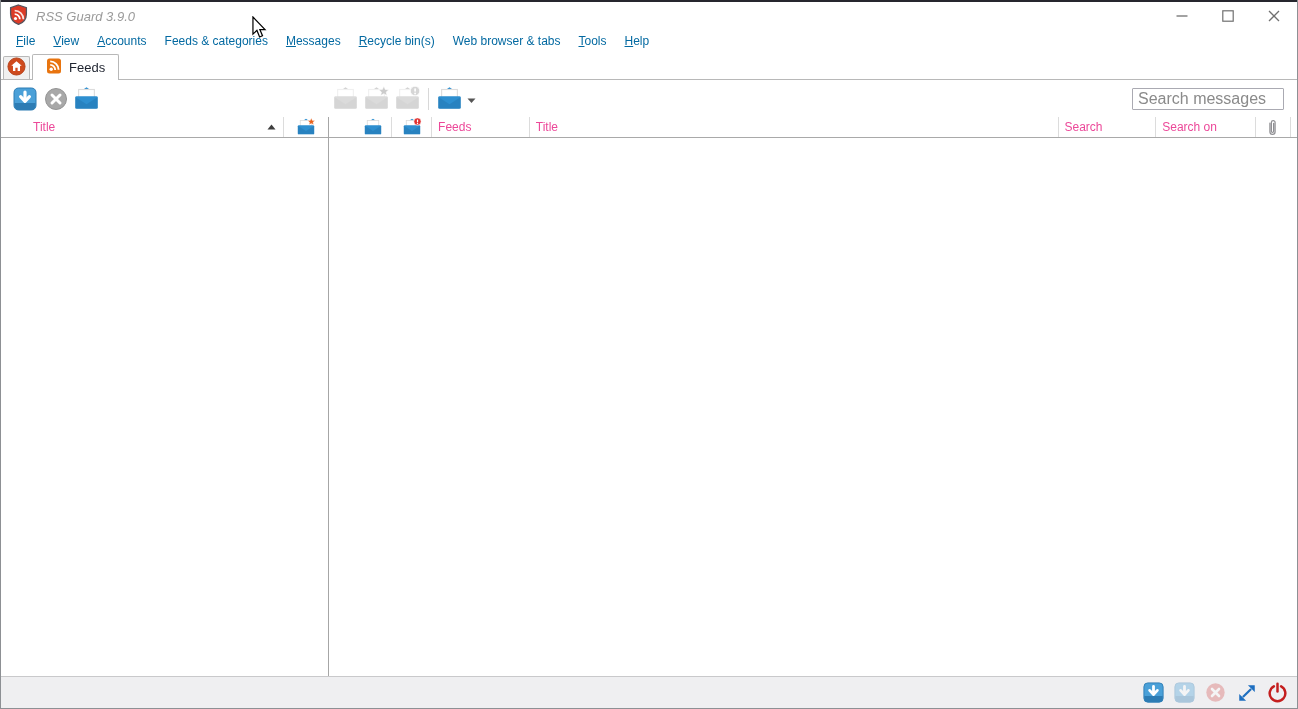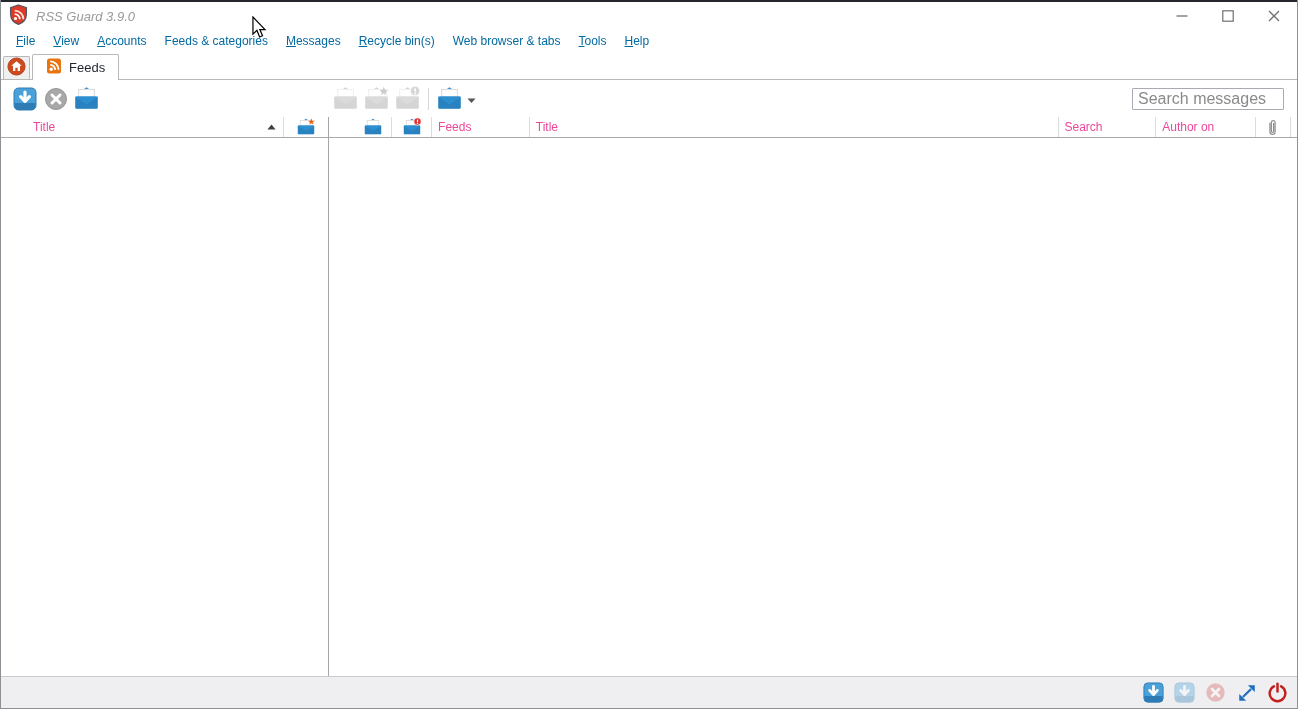--- a/index.html
+++ b/index.html
@@ -256,21 +256,21 @@
           <div class="mcol mcol2">
             <span>Feeds</span>
           </div>
           <div class="mcol mcol3">
             <span>Title</span>
           </div>
           <div class="mcol mcol4">
             <span>Search</span>
           </div>
           <div class="mcol mcol5">
-            <span>Author on</span>
+            <span>Search on</span>
           </div>
           <div class="mcol mcol6 icon">
             <svg width="13" height="19" viewBox="0 0 14 20">
               <path d="M4.2 5.2 v9.3 a2.8 2.8 0 0 0 5.6 0 V4.5 a2 2 0 0 0 -4 0 v9.5 a1.2 1.2 0 0 0 2.4 0 V5.5" fill="none" stroke="#8f8f93" stroke-width="1.3" stroke-linecap="round"></path>
             </svg>
           </div>
           <div class="mcol mfill"></div>
         </div>
       <div class="list-body"></div>
     </div>

